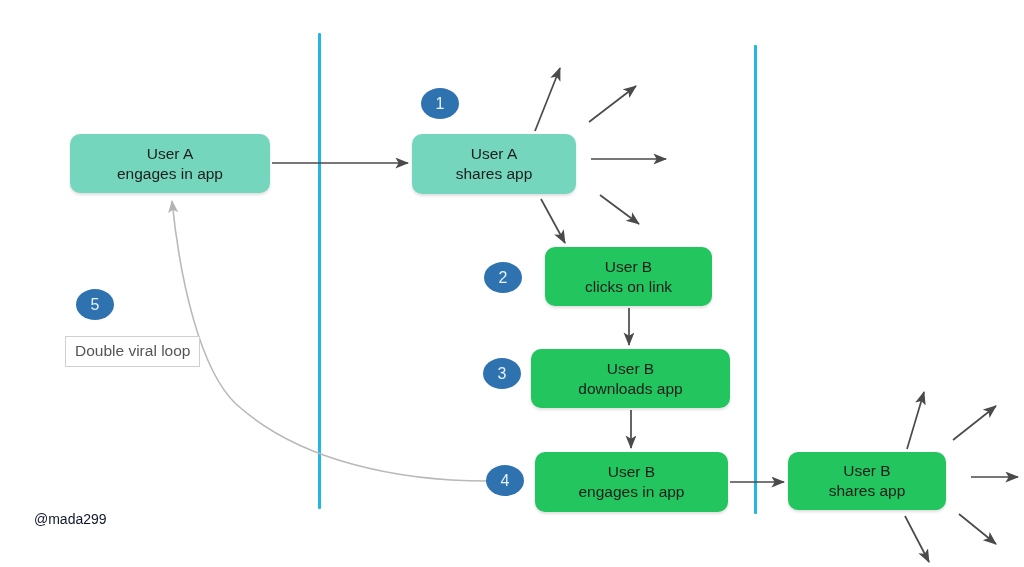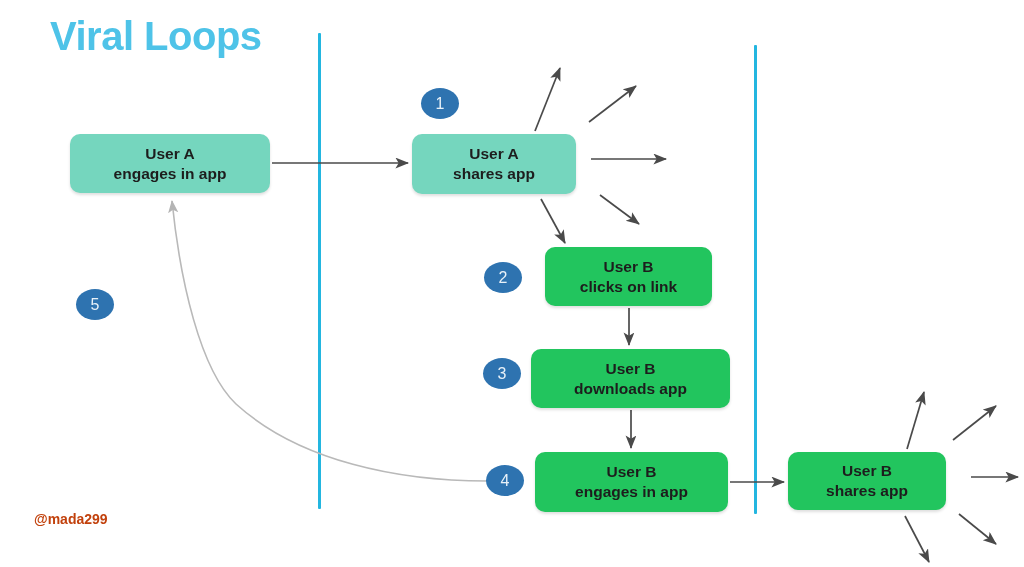--- a/index.html
+++ b/index.html
@@ -11,30 +11,29 @@
   #canvas{position:absolute;inset:0;width:1024px;height:567px;}
   .svg-layer{position:absolute;left:0;top:0;width:1024px;height:567px;pointer-events:none;}
 
   .title{
     position:absolute;left:50px;top:14px;
     font-size:40px;font-weight:bold;letter-spacing:-0.5px;
     color:#4EC3E8;
   }
   .watermark{
     position:absolute;left:34px;top:511px;
-    font-size:14px;font-weight:bold;color:#c2410c;
+    font-size:14px;font-weight:normal;color:#0f172a;
   }
 
   .node{
     position:absolute;border-radius:10px;
     display:flex;align-items:center;justify-content:center;
     text-align:center;line-height:1.28;
     font-size:15.5px;color:#1d1d1d;
     box-shadow:0 2px 3px rgba(0,0,0,0.13);
-    font-weight:bold;
   }
   .node .lbl{white-space:pre-line;}
   .node-teal{background:#75D6BE;}
   .node-peach{background:#22c55e;}
 
   .badge{
     position:absolute;width:38px;height:31px;border-radius:50%;
     background:#2E73B0;color:#E8F1F8;
     display:flex;align-items:center;justify-content:center;
     font-size:16px;
@@ -48,21 +47,20 @@
     background:#ffffff;border:1px solid #cfcfcf;
     font-size:15.5px;color:#555555;
     white-space:nowrap;
   }
 </style>
 </head>
 <body>
 
 <div id="canvas">
 
-  <div class="title">Viral Loops</div>
   <div class="watermark">@mada299</div>
 
   <div class="vline" style="left:318px;top:33px;height:476px;"></div>
   <div class="vline" style="left:754px;top:45px;height:469px;"></div>
 
   <svg class="svg-layer" viewBox="0 0 1024 567">
     <defs>
       <marker id="ah" markerWidth="9" markerHeight="9" refX="7.4" refY="3.2" orient="auto" markerUnits="strokeWidth">
         <path d="M0,0 L8,3.2 L0,6.4 L1.9,3.2 z" fill="#4a4a4a"></path>
       </marker>
@@ -137,14 +135,17 @@
   <div class="badge" style="left:483px;top:358px;">
     <span>3</span>
   </div>
   <div class="badge" style="left:486px;top:465px;">
     <span>4</span>
   </div>
   <div class="badge" style="left:76px;top:289px;">
     <span>5</span>
   </div>
 
+  <div class="callout">
+    <span>Double viral loop</span>
+  </div>
 
 </div>
 
 </body></html>

